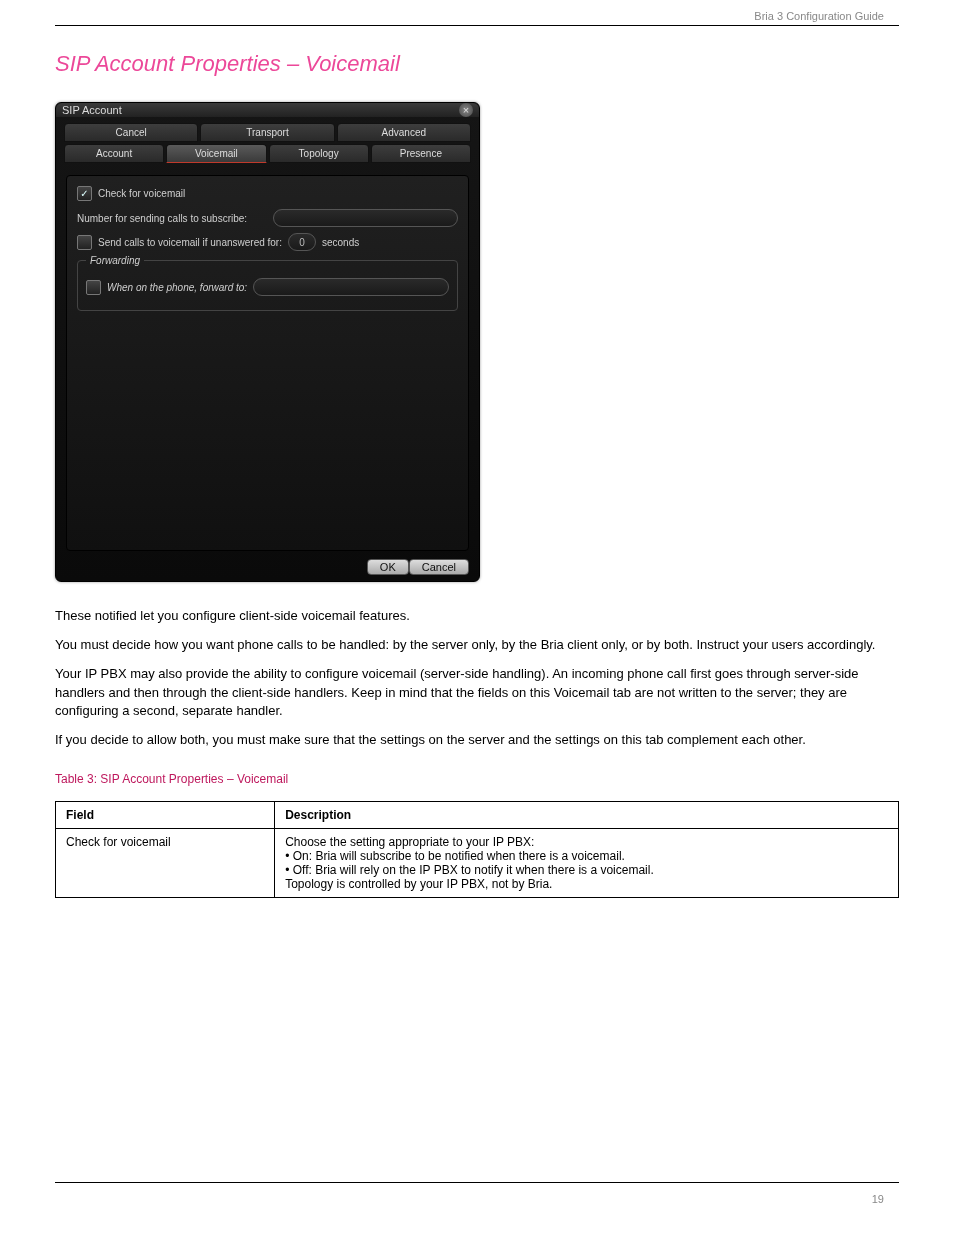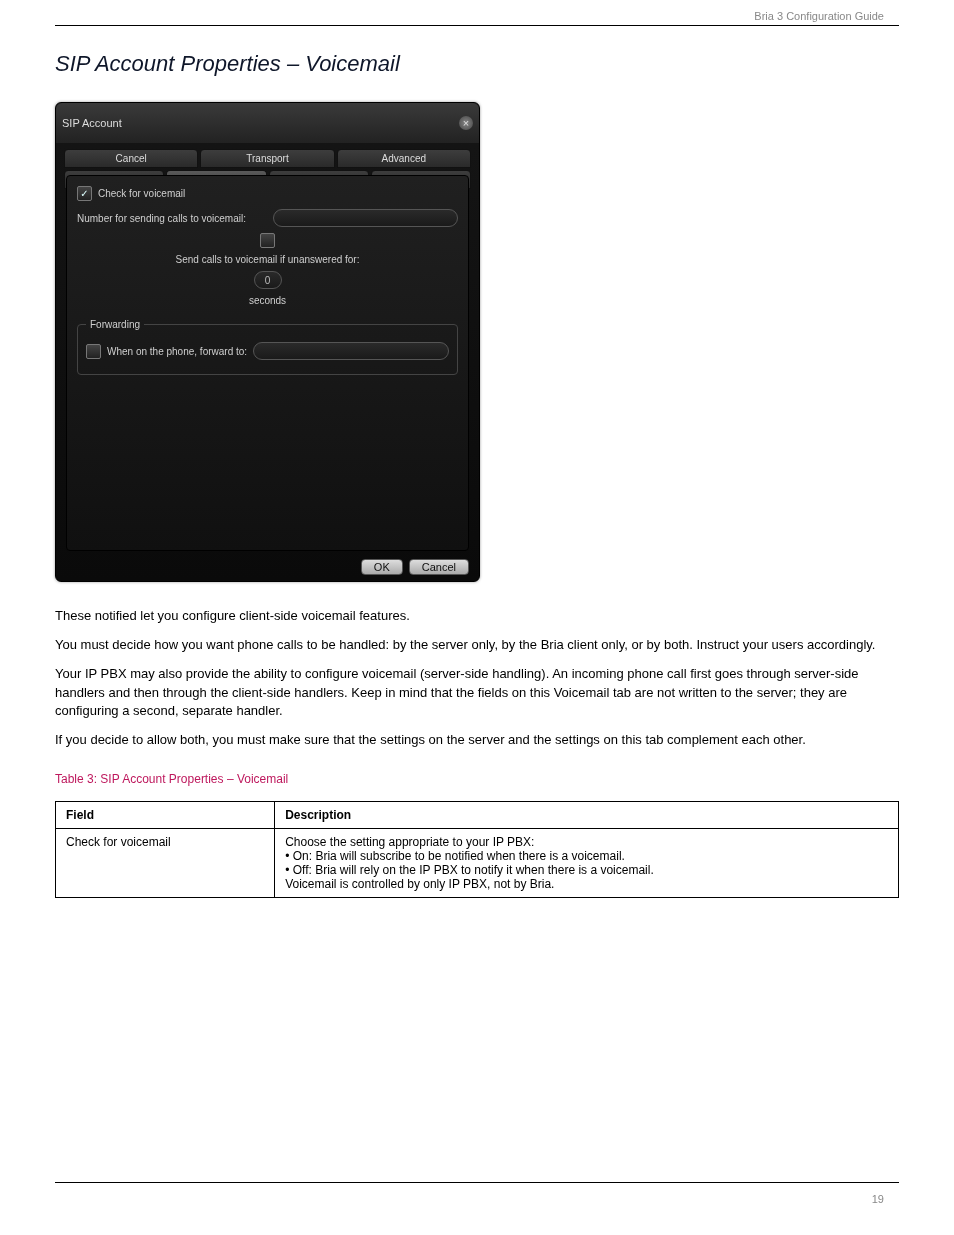--- a/index.html
+++ b/index.html
@@ -4,33 +4,33 @@
 <style>
   html,body{
     margin:0;padding:0;background:#fff;font-family:Arial,Helvetica,sans-serif;
     color:#000;font-size:13px;width:954px;height:1235px;position:relative;
   }
   .page{padding:25px 55px 8px 55px;position:relative;height:1190px;}
   .rule-top{border-top:1px solid #000;margin:0 0 15px 0;}
   .rule-bottom{border-top:1px solid #000;position:absolute;left:55px;right:55px;bottom:40px;}
   .header-right{position:absolute;right:70px;top:10px;font-size:11px;color:#888;}
   .page-num{position:absolute;right:70px;bottom:18px;font-size:11px;color:#888;}
-  h2.section-title{font-size:22px;font-weight:normal;margin:25px 0 15px 0;color:#0f172a;font-style:italic;}
+  h2.section-title{font-size:22px;font-weight:normal;margin:25px 0 15px 0;color:#ec4899;font-style:italic;}
   .body-text p{font-size:13px;line-height:1.45;margin:0 0 10px 0;}
 
   
   .dialog-wrap{margin:25px 0 0 0;}
   .dialog{
     width:423px;height:478px;position:relative;
     background:linear-gradient(#151515,#0a0a0a);
     border:1px solid #000;border-radius:6px;color:#c8c8c8;font-size:11px;
     box-shadow:0 0 3px rgba(0,0,0,.4);
   }
   .titlebar{
-    height:40px;background:linear-gradient(#3a3a3a,#222);
+    height:14px;background:linear-gradient(#3a3a3a,#222);
     border-top-left-radius:6px;border-top-right-radius:6px;
     padding:0 6px;display:flex;align-items:center;justify-content:space-between;
     font-size:11px;color:#ddd;
   }
   .titlebar .close{
     width:14px;height:14px;border-radius:50%;background:radial-gradient(#888,#444);
     display:flex;align-items:center;justify-content:center;cursor:pointer;
   }
   .tabrows{padding:6px 8px 0 8px;}
   .tabrow{display:flex;gap:2px;margin-bottom:2px;}
@@ -57,26 +57,26 @@
   .pill-input{
     flex:1;height:16px;border:1px solid #555;border-radius:9px;
     background:linear-gradient(#2a2a2a,#1a1a1a);
   }
   .pill-small{
     width:26px;height:16px;border:1px solid #555;border-radius:9px;
     background:linear-gradient(#2a2a2a,#1a1a1a);text-align:center;font-size:10px;color:#bbb;
     display:inline-flex;align-items:center;justify-content:center;
   }
   fieldset.fwd{
-    border:1px solid #444;border-radius:4px;margin:13px 0 0 0;padding:8px 8px 10px 8px;
+    border:1px solid #444;border-radius:4px;margin:4px 0 0 0;padding:8px 8px 10px 8px;font-style:italic;
   }
   fieldset.fwd legend{font-size:10px;color:#cfcfcf;padding:0 4px;}
   .hint{color:#999;font-size:9px;}
   .dlg-btns{
-    position:absolute;bottom:6px;right:10px;display:flex;gap:6px;
+    position:absolute;bottom:6px;right:10px;display:flex;
   }
   .dlg-btn{
     background:linear-gradient(#ddd,#aaa);color:#111;border:1px solid #555;
     border-radius:4px;font-size:11px;padding:1px 12px;cursor:pointer;
   }
   
   .doc-table{
     width:100%;border-collapse:collapse;margin-top:15px;font-size:12px;
   }
   .doc-table th,.doc-table td{
@@ -116,25 +116,25 @@
         </div>
       </div>
 
       <div class="dialog-body">
         <div class="chk-row">
           <span class="chk checked"></span>
           <span class="label-inline">Check for voicemail</span>
         </div>
 
         <div class="field-row">
-          <span class="label-inline" style="width:190px;">Number for sending calls to voicemail:</span>
+          <span class="label-inline" style="width:190px;">Number for sending calls to subscribe:</span>
           <span class="pill-input" title=""></span>
         </div>
 
-        <div class="field-row" style="margin-top:6px;flex-direction:column;">
+        <div class="field-row" style="margin-top:6px;">
           <span class="chk"></span>
           <span class="label-inline">Send calls to voicemail if unanswered for:</span>
           <span class="pill-small">0</span>
           <span>seconds</span>
         </div>
 
         <fieldset class="fwd">
           <legend>Forwarding</legend>
           <div class="field-row">
             <span class="chk"></span>
@@ -167,21 +167,21 @@
         <th>Description</th>
       </tr>
     </thead>
     <tbody>
       <tr>
         <td>Check for voicemail</td>
         <td>
           <span>Choose the setting appropriate to your IP PBX:</span><br>
           • <span>On: Bria will subscribe to be notified when there is a voicemail.</span><br>
           • <span>Off: Bria will rely on the IP PBX to notify it when there is a voicemail.</span><br>
-          <span>Voicemail is controlled by only IP PBX, not by Bria.</span>
+          <span>Topology is controlled by your IP PBX, not by Bria.</span>
         </td>
       </tr>
     </tbody>
   </table>
 
   <div class="rule-bottom"></div>
   <div class="page-num">19</div>
 </div>
 
 </body></html>

